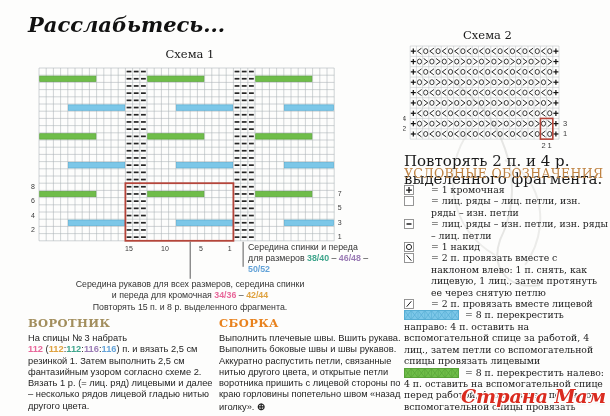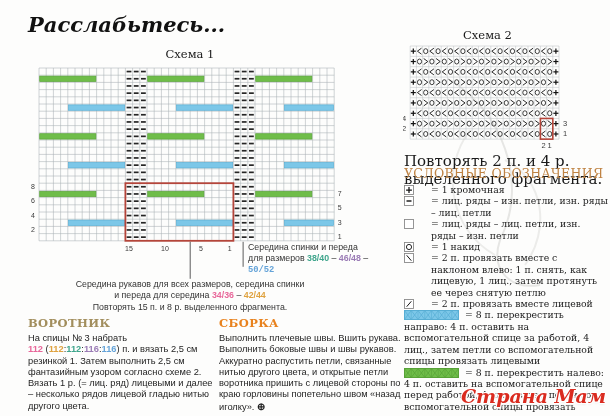--- a/index.html
+++ b/index.html
@@ -291,26 +291,26 @@
     <text x="101" y="190.8" text-anchor="middle" font-size="7" fill="#3a3a3a" font-family="&quot;Liberation Sans&quot;,sans-serif">15</text>
     <text x="137" y="190.8" text-anchor="middle" font-size="7" fill="#3a3a3a" font-family="&quot;Liberation Sans&quot;,sans-serif">10</text>
     <text x="173" y="190.8" text-anchor="middle" font-size="7" fill="#3a3a3a" font-family="&quot;Liberation Sans&quot;,sans-serif">5</text>
     <text x="201.8" y="190.8" text-anchor="middle" font-size="7" fill="#3a3a3a" font-family="&quot;Liberation Sans&quot;,sans-serif">1</text>
     <line x1="162.20000000000002" y1="181.8" x2="162.20000000000002" y2="218.8" stroke="#4a4a4a" stroke-width="0.9"></line>
     <line x1="215.12" y1="181.8" x2="215.12" y2="206.8" stroke="#4a4a4a" stroke-width="0.9"></line>
   </svg>
 
 <div class="abs caption" id="caption-side">
   <div>Середина спинки и переда</div>
-  <div><span>для размеров </span><span style="color: rgb(63, 165, 140); font-weight: bold; margin-top: 30px;">38/40</span><span> – </span><span style="color: rgb(154, 123, 181); font-weight: bold;">46/48</span><span> – </span><span style="color: rgb(100, 163, 216); font-weight: bold; font-family: Liberation Mono, monospace;">50/52</span></div>
+  <div><span>для размеров </span><span style="color: rgb(63, 165, 140); font-weight: bold; margin-top: 30px;">38/40</span><span> – </span><span style="color: rgb(154, 123, 181); font-weight: bold;">46/48</span><span> – </span><span style="color: rgb(100, 163, 216); font-weight: bold;">50/52</span></div>
 </div>
 
 <div class="abs caption" id="caption-center">
   <div>Середина рукавов для всех размеров, середина спинки</div>
-  <div><span>и переда для середина </span><span style="color: rgb(232, 103, 154); font-weight: bold;">34/36</span><span> – </span><span style="color: rgb(223, 162, 63); font-weight: bold;">42/44</span></div>
+  <div><span>и переда для кромочная </span><span style="color: rgb(232, 103, 154); font-weight: bold;">34/36</span><span> – </span><span style="color: rgb(223, 162, 63); font-weight: bold;">42/44</span></div>
   <div>Повторять 15 п. и 8 р. выделенного фрагмента.</div>
 </div>
 
 <div class="abs chart-title" id="chart2-title">Схема 2</div>
 <svg class="abs" id="chart2-svg" style="left:403px;top:40px;" width="182" height="112" viewBox="0 0 182 112">
     <line x1="7.2" y1="6" x2="7.2" y2="99.14999999999999" stroke="#b8bec2" stroke-width="0.5"></line>
     <line x1="13.4" y1="6" x2="13.4" y2="99.14999999999999" stroke="#b8bec2" stroke-width="0.5"></line>
     <line x1="19.6" y1="6" x2="19.6" y2="99.14999999999999" stroke="#b8bec2" stroke-width="0.5"></line>
     <line x1="25.8" y1="6" x2="25.8" y2="99.14999999999999" stroke="#b8bec2" stroke-width="0.5"></line>
     <line x1="32" y1="6" x2="32" y2="99.14999999999999" stroke="#b8bec2" stroke-width="0.5"></line>
@@ -596,32 +596,32 @@
           <rect x="0.5" y="0.5" width="9" height="9" fill="#fff" stroke="#8a8a8a" stroke-width="0.9"></rect>
           <path d="M5 2.1V7.9M2.1 5H7.9" stroke="#111" stroke-width="1.25"></path>
         </svg>
       </span>
     <span>= 1 кромочная</span>
   </div>
   <div class="legend-item">
     <span class="legend-icon">
         <svg width="10" height="10" viewBox="0 0 10 10">
           <rect x="0.5" y="0.5" width="9" height="9" fill="#fff" stroke="#8a8a8a" stroke-width="0.9"></rect>
-          <rect x="2.5" y="4.3" width="5" height="1.4" fill="#111"></rect>
         </svg>
       </span>
-    <span>= лиц. ряды – изн. петли, изн. ряды – лиц. петли</span>
+    <span>= лиц. ряды – лиц. петли, изн. ряды – изн. петли</span>
   </div>
   <div class="legend-item">
     <span class="legend-icon">
         <svg width="10" height="10" viewBox="0 0 10 10">
           <rect x="0.5" y="0.5" width="9" height="9" fill="#fff" stroke="#8a8a8a" stroke-width="0.9"></rect>
+          <rect x="2.5" y="4.3" width="5" height="1.4" fill="#111"></rect>
         </svg>
       </span>
-    <span>= лиц. ряды – лиц. петли, изн. ряды – изн. петли</span>
+    <span>= лиц. ряды – изн. петли, изн. ряды – лиц. петли</span>
   </div>
   <div class="legend-item">
     <span class="legend-icon">
         <svg width="10" height="10" viewBox="0 0 10 10">
           <rect x="0.5" y="0.5" width="9" height="9" fill="#fff" stroke="#8a8a8a" stroke-width="0.9"></rect>
           <circle cx="5" cy="5" r="2.6" fill="none" stroke="#111" stroke-width="0.9"></circle>
         </svg>
       </span>
     <span>= 1 накид</span>
   </div>

